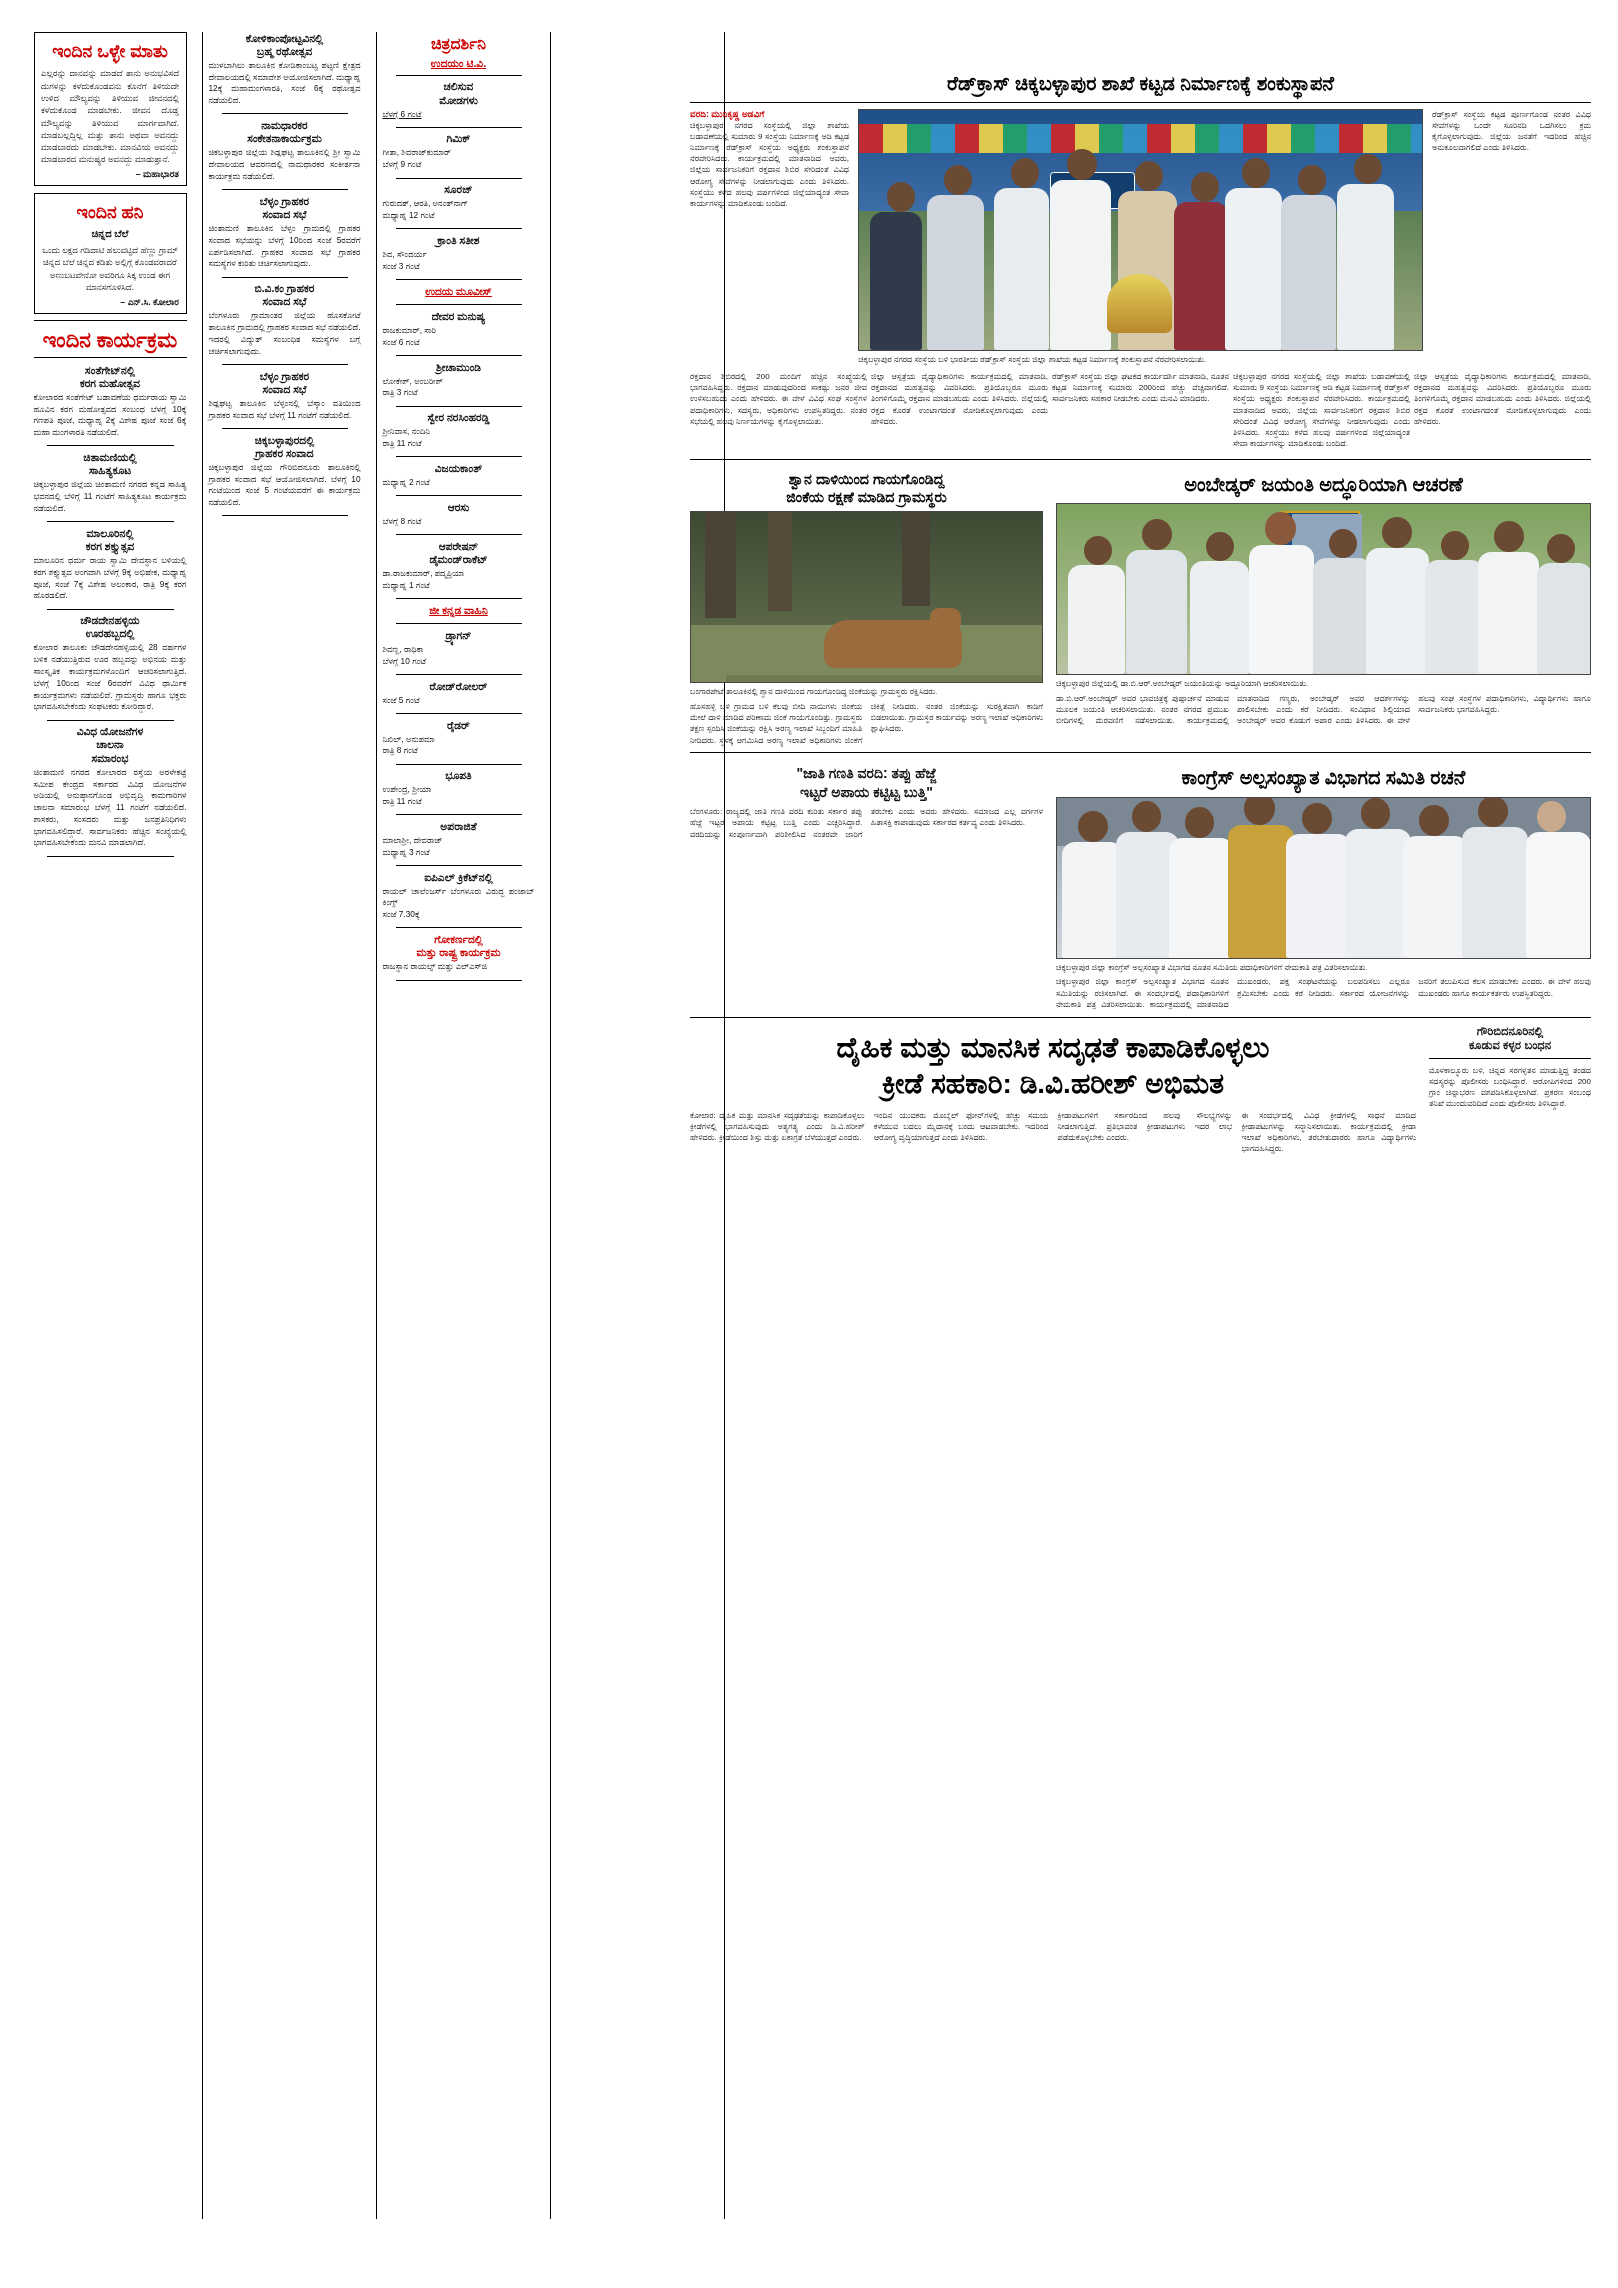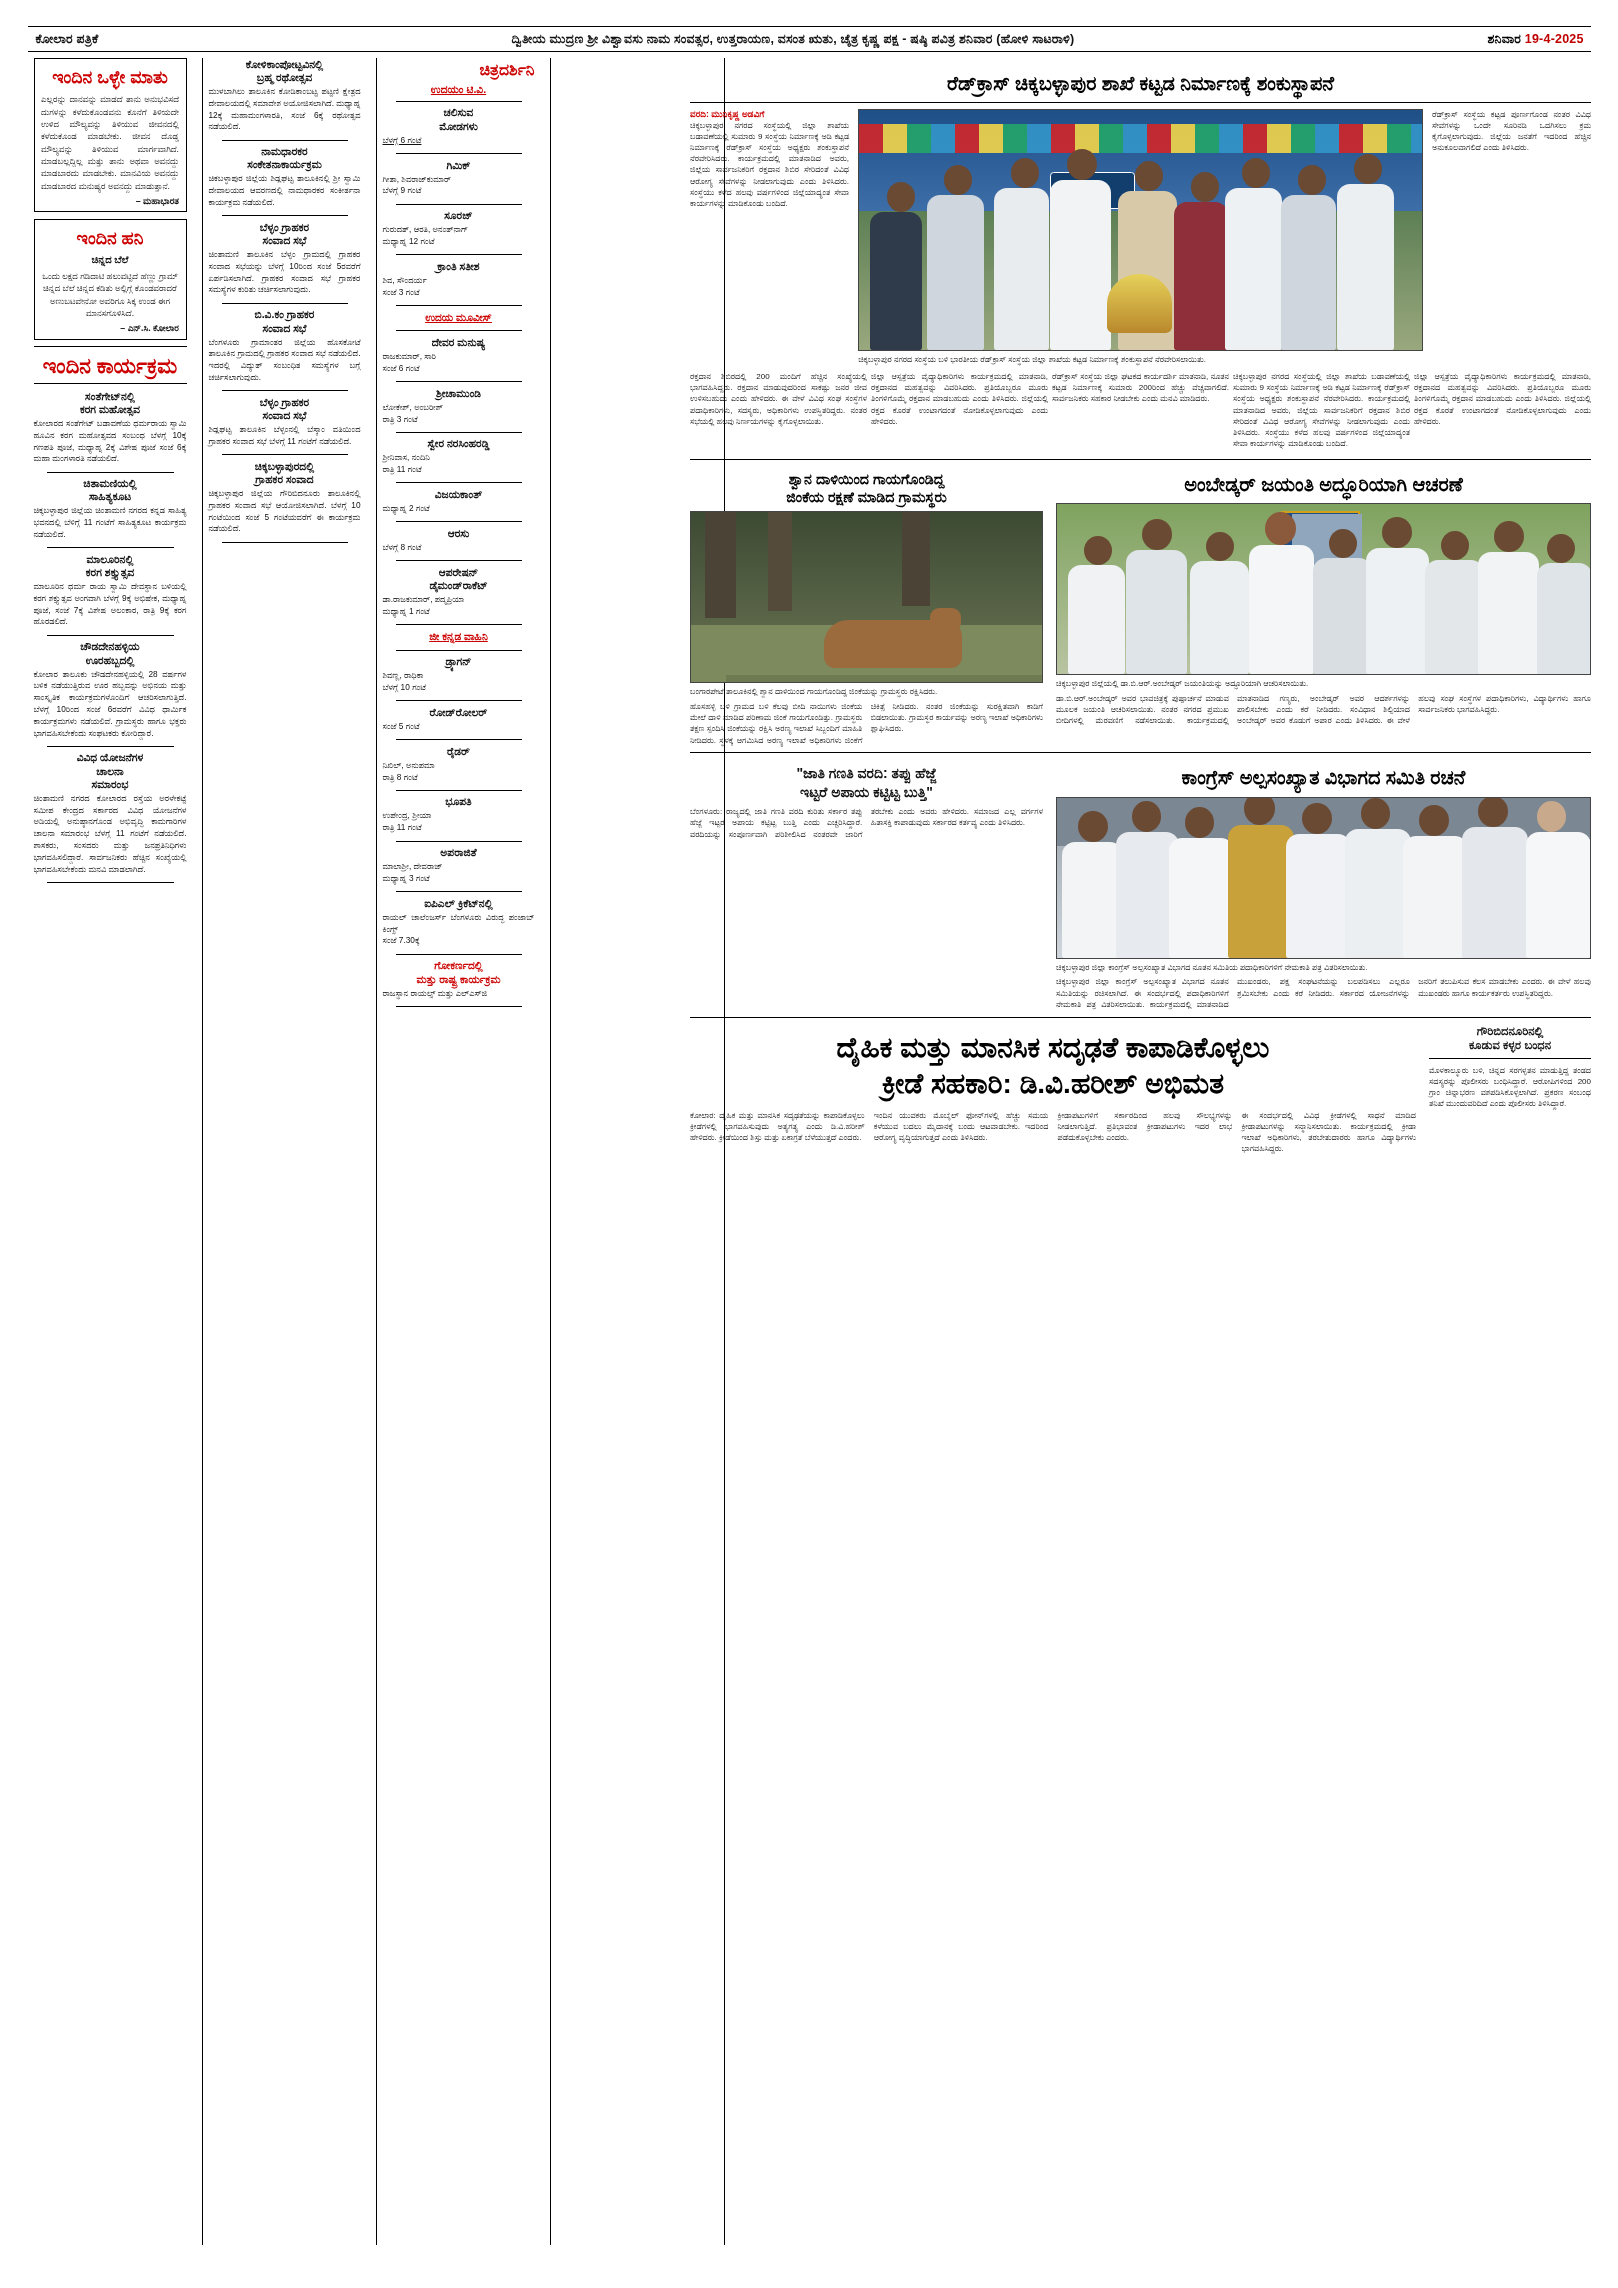--- a/index.html
+++ b/index.html
@@ -66,21 +66,21 @@
     color: #cc0000;
     font-weight: bold;
     text-align: center;
     font-size: 17.5px;
     line-height: 1.25;
     margin: 3.7px 0 4.6px;
   }
   .hd-red-sm {
     color: #cc0000;
     font-weight: bold;
-    text-align: right;
+    text-align: center;
     font-size: 14px;
     margin: 3.7px 0 3.7px;
   }
   .hd-black {
     color: #000;
     font-weight: bold;
     text-align: center;
     font-size: 14.3px;
     line-height: 1.3;
     margin: 3.7px 0 4.6px;
@@ -172,28 +172,20 @@
     line-height: 1.3;
     margin: 4.6px 0 5.5px;
   }
   .tiny { font-size: 8px; line-height:1.4; text-align: justify; }
 </style>
 </head>
 <body>
 
 <div class="page">
 
-  <div class="masthead">
-    <span class="mh-left">ಕೋಲಾರ ಪತ್ರಿಕೆ</span>
-    <span class="mh-mid">ದ್ವಿತೀಯ ಮುದ್ರಣ   ಶ್ರೀ ವಿಶ್ವಾವಸು ನಾಮ ಸಂವತ್ಸರ, ಉತ್ತರಾಯಣ, ವಸಂತ ಋತು, ಚೈತ್ರ ಕೃಷ್ಣ ಪಕ್ಷ - ಷಷ್ಠಿ      ಪವಿತ್ರ ಶನಿವಾರ (ಹೋಳಿ ಸಾಟರಾಳಿ)</span>
-    <span class="mh-right">
-      <span>ಶನಿವಾರ</span>
-      <span class="mh-date">19-4-2025</span>
-    </span>
-  </div>
 
   <div class="grid">
 
     <div class="col">
 
       <div class="boxed">
         <div class="hd-red">ಇಂದಿನ ಒಳ್ಳೇ ಮಾತು</div>
         <div class="body-text">ಎಲ್ಲರನ್ನು ದಾನವನ್ನು ಮಾಡದೆ ತಾನು ಅನುಭವಿಸದೆ ದುಗಳನ್ನು ಕಳೆದುಕೊಂಡವನು ಕೊನೆಗೆ ತಿಳಿಯದೇ ಉಳಿದ ಮೌಲ್ಯವನ್ನು ತಿಳಿಯುವ ಜೀವನದಲ್ಲಿ ಕಳೆದುಕೊಂಡ ಮಾಡಬೇಕು. ಜೀವನ ದೊಡ್ಡ ಮೌಲ್ಯವನ್ನು ತಿಳಿಯುವ ಮಾರ್ಗವಾಗಿದೆ. ಮಾಡಬಲ್ಲದ್ದಿಲ್ಲ ಮತ್ತು ತಾನು ಅಥವಾ ಅವನದ್ದು ಮಾಡಬಾರದು ಮಾಡಬೇಕು. ಮಾನವಿಯ ಅವನದ್ದು ಮಾಡಬಾರದ ಮನುಷ್ಯರ ಅವನದ್ದು ಮಾಡುತ್ತಾನೆ.</div>
         <div class="sig">– ಮಹಾಭಾರತ</div>
       </div>

